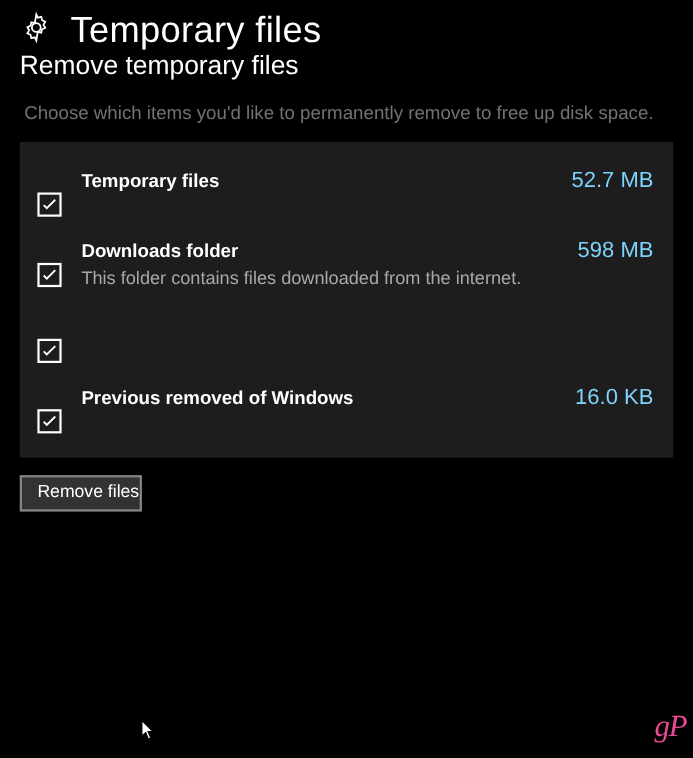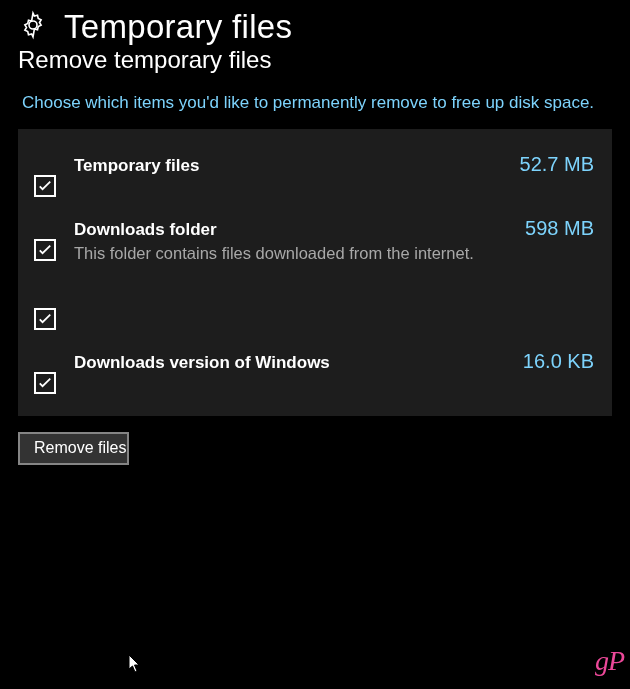--- a/index.html
+++ b/index.html
@@ -28,21 +28,21 @@
     .subtitle {
       font-size: 24px;
       font-weight: 300;
       padding: 0 14px 18px 14px;
       margin-top: -2px;
     }
     .instruction {
       font-size: 17px;
       line-height: 1.35;
       padding: 0 18px 14px 18px;
-      color: #7dd3fc;
+      color: #737373;
     }
     .items-panel {
       background: #1d1d1d;
       margin: 0 14px;
       padding: 18px 18px 22px 10px;
     }
     .item {
       display: flex;
       align-items: flex-start;
       gap: 12px;
@@ -187,21 +187,21 @@
   <div class="item">
     <div class="check-col">
       <div class="checkbox">
         <svg width="14" height="14" viewBox="0 0 16 16">
             <path d="M2 8.5l3.2 3.2L14 3" stroke="#fff" stroke-width="2" fill="none"></path>
           </svg>
       </div>
     </div>
     <div class="body-col">
       <div class="item-header">
-        <div class="item-title">Downloads version of Windows</div>
+        <div class="item-title">Previous removed of Windows</div>
         <div class="item-size">16.0 KB</div>
       </div>
     </div>
   </div>
 
 </div>
 
 <div class="action-row">
   <button class="remove-btn">Remove files</button>
 </div>

